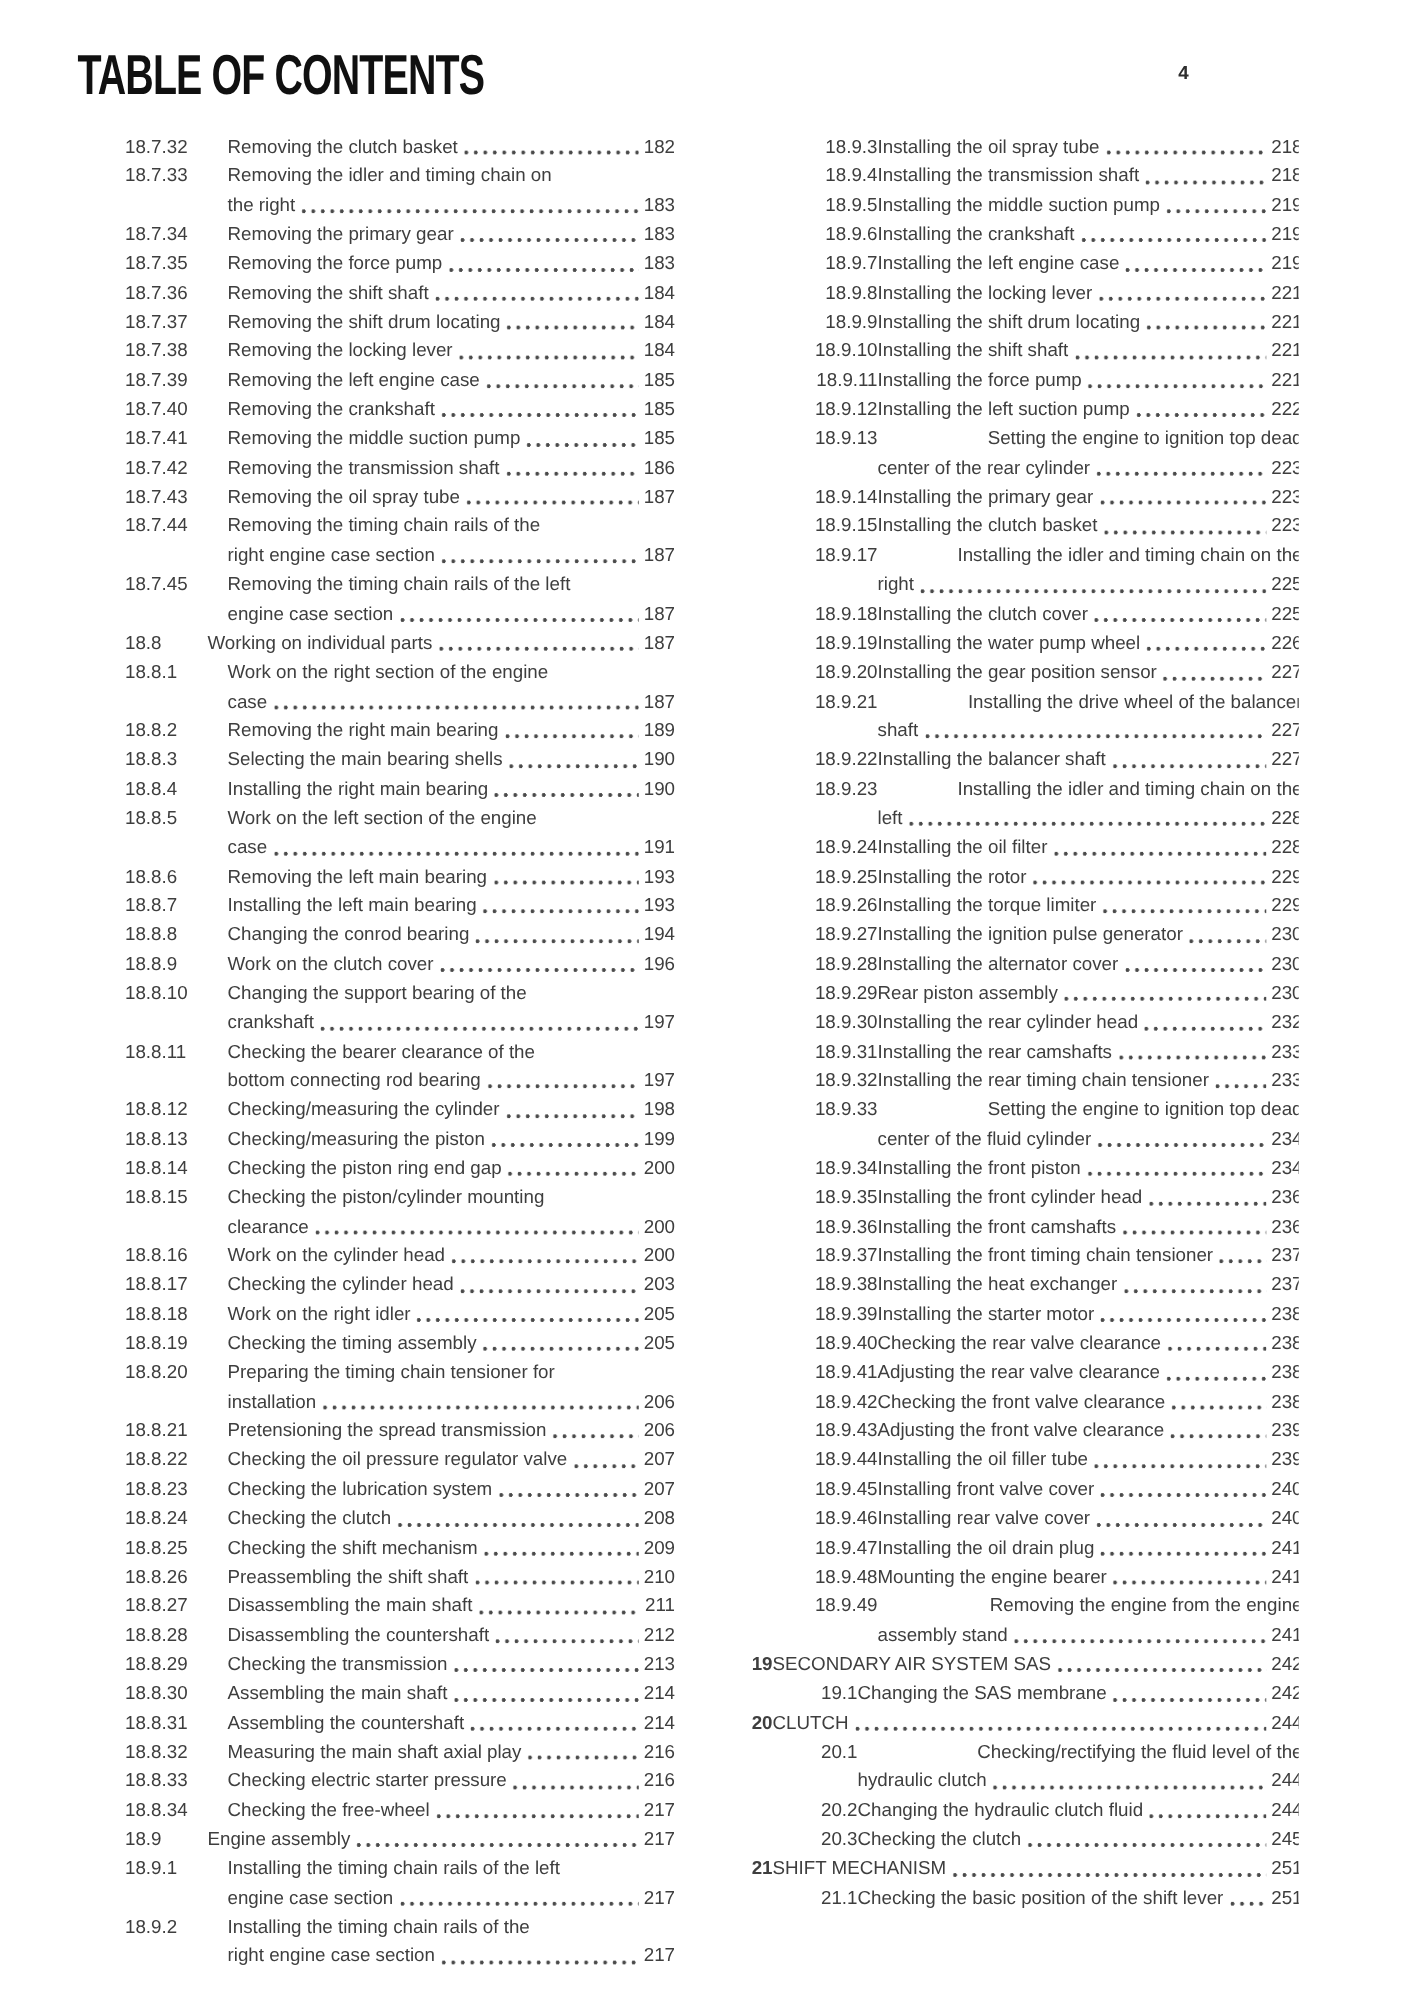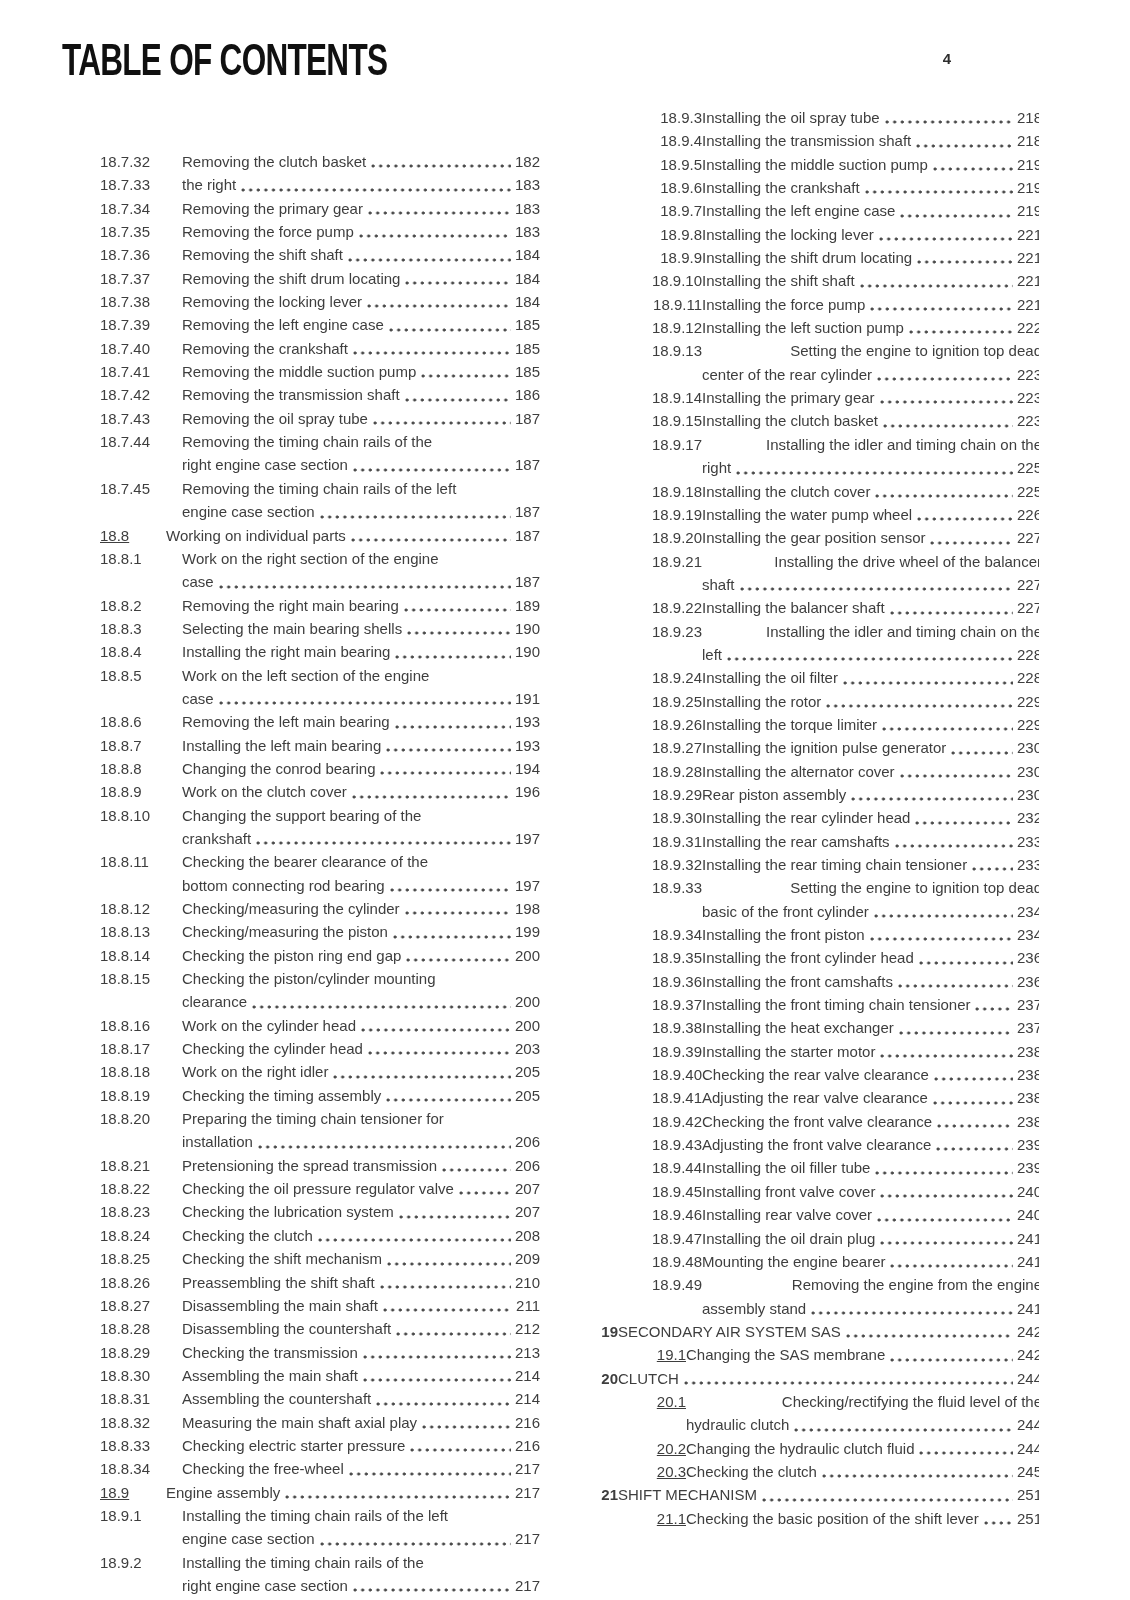--- a/index.html
+++ b/index.html
@@ -13,28 +13,28 @@
   .doc-header { position:absolute; top:34px; left:62px; }
   .doc-title {
     margin:0; font-size:45px; font-weight:bold; color:#101010;
     letter-spacing:-1px; white-space:nowrap;
     transform:scaleX(0.70); transform-origin:left top;
   }
   .folio { position:absolute; top:50px; right:88px; font-size:15px; font-weight:bold; color:#2e2e2e; }
 
   .columns { position:absolute; top:106px; left:62px; display:flex; gap:42px; }
   .col { display:block; }
-  .col-left  { width:478px;margin-top:44px; }
+  .col-left  { width:478px; }
   .col-right { width:460px;text-align:right; }
 
   .entry { display:flex; font-size:15px; line-height:23.35px; }
   .entry .num { flex:0 0 auto; }
   .lvl2 .num, .lvl3 .num { margin-left:38px; }
   .lvl1 .num { width:36px;font-weight:bold; }
-  .lvl2 .num { width:66px;text-decoration:underline; }
+  .lvl2 .num { width:66px; }
   .lvl3 .num { width:82px; }
   .body { flex:1 1 auto; min-width:0; }
   .line { display:block; white-space:nowrap; }
   .lastline { display:flex; align-items:baseline; }
   .txt { flex:0 1 auto; white-space:nowrap; }
   .leader {
     flex:1 1 6px; min-width:5px; align-self:flex-end;
     height:6px; margin:0 4px 4px 5px;
     background-image:radial-gradient(circle at 2px 3px, #4a4a4a 1.35px, transparent 1.75px);
     background-size:7.6px 6px; background-repeat:repeat-x;
@@ -57,20 +57,21 @@
             <span class="lastline">
               <span class="txt">Removing the clutch basket</span>
               <span class="leader"></span>
               <span class="pg">182</span>
             </span>
           </span>
         </div>
         <div class="entry lvl3">
           <span class="num">18.7.33</span>
           <span class="body">
+            <span class="line">Removing the idler and timing chain on</span>
             <span class="lastline">
               <span class="txt">the right</span>
               <span class="leader"></span>
               <span class="pg">183</span>
             </span>
           </span>
         </div>
         <div class="entry lvl3">
           <span class="num">18.7.34</span>
           <span class="body">
@@ -875,21 +876,21 @@
               <span class="leader"></span>
               <span class="pg">233</span>
             </span>
           </span>
         </div>
         <div class="entry lvl3">
           <span class="num">18.9.33</span>
           <span class="body">
             <span class="line">Setting the engine to ignition top dead</span>
             <span class="lastline">
-              <span class="txt">basic of the front cylinder</span>
+              <span class="txt">center of the fluid cylinder</span>
               <span class="leader"></span>
               <span class="pg">234</span>
             </span>
           </span>
         </div>
         <div class="entry lvl3">
           <span class="num">18.9.34</span>
           <span class="body">
             <span class="lastline">
               <span class="txt">Installing the front piston</span>

